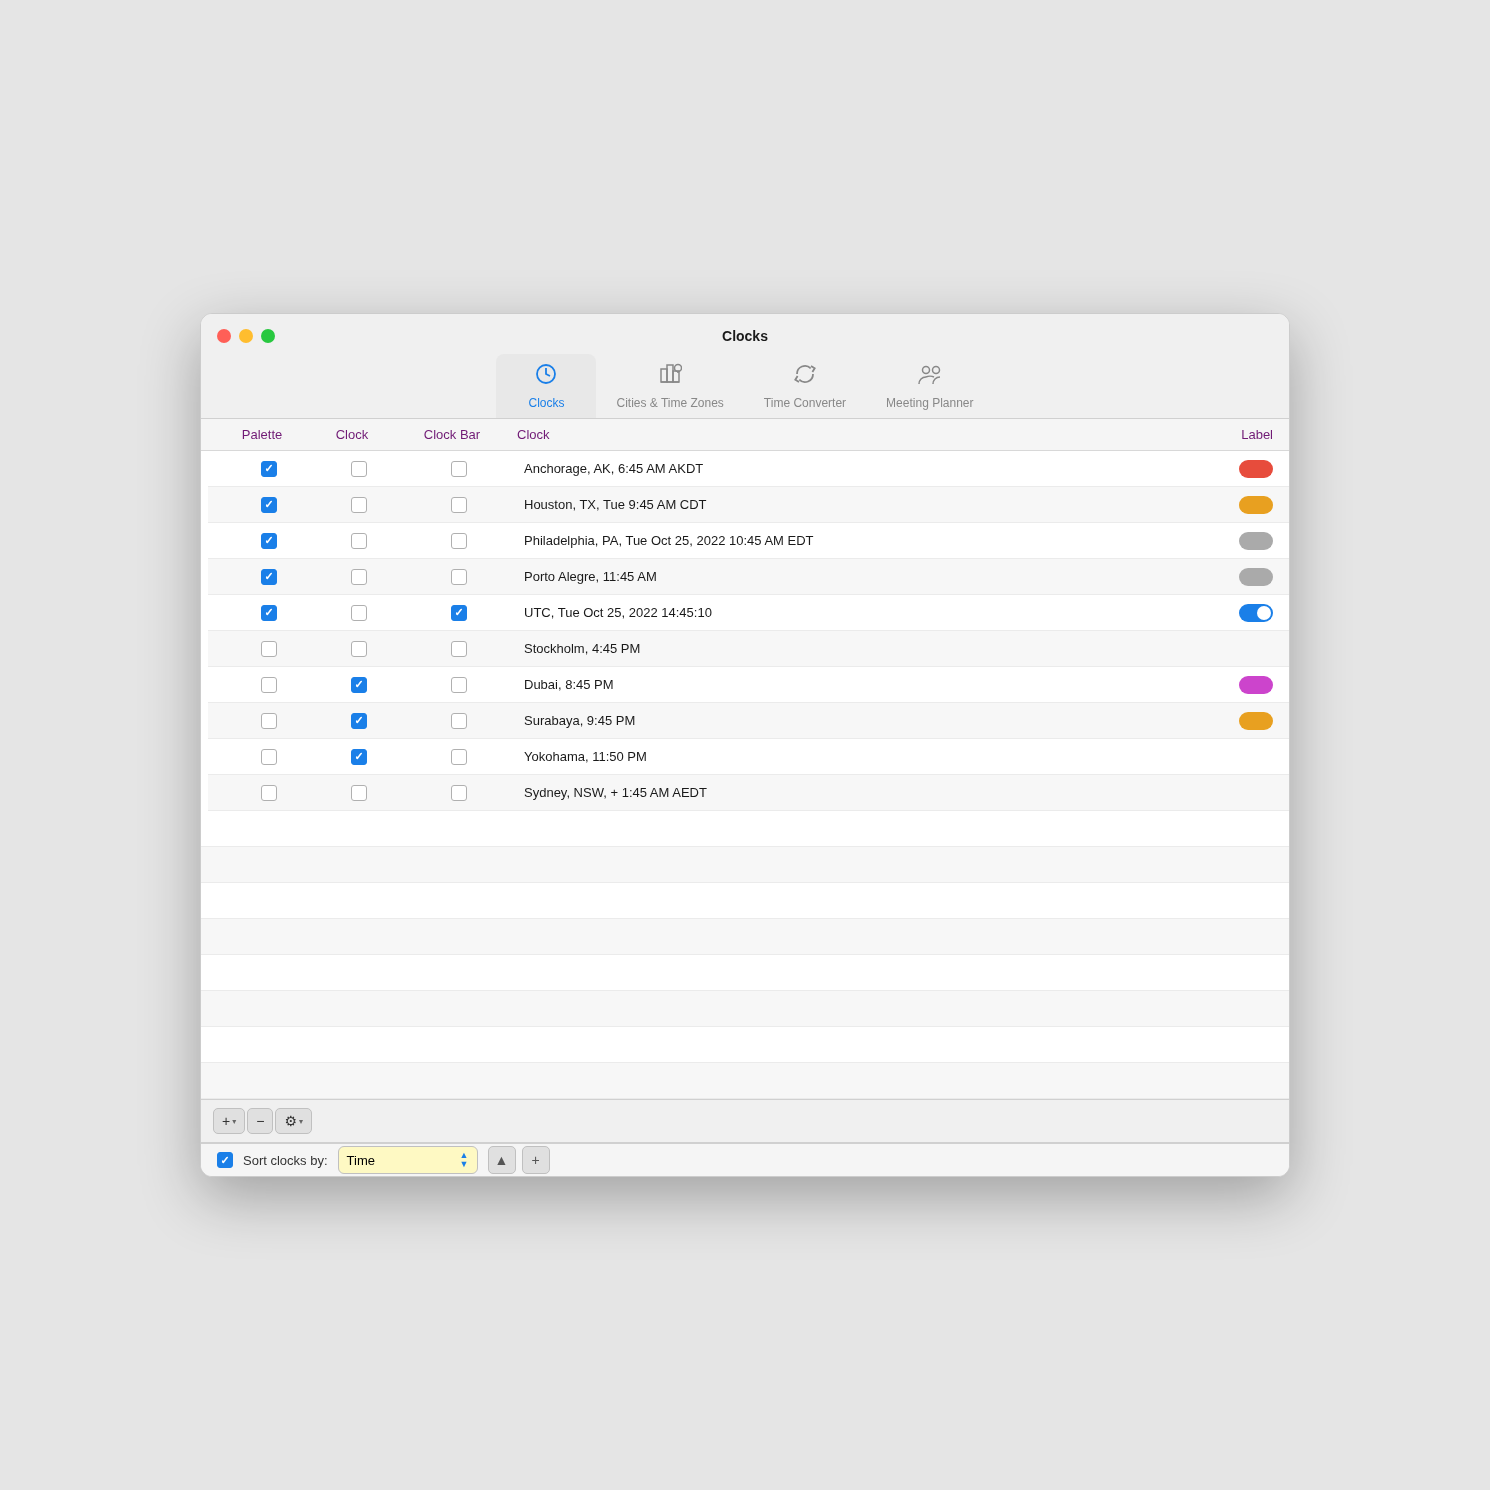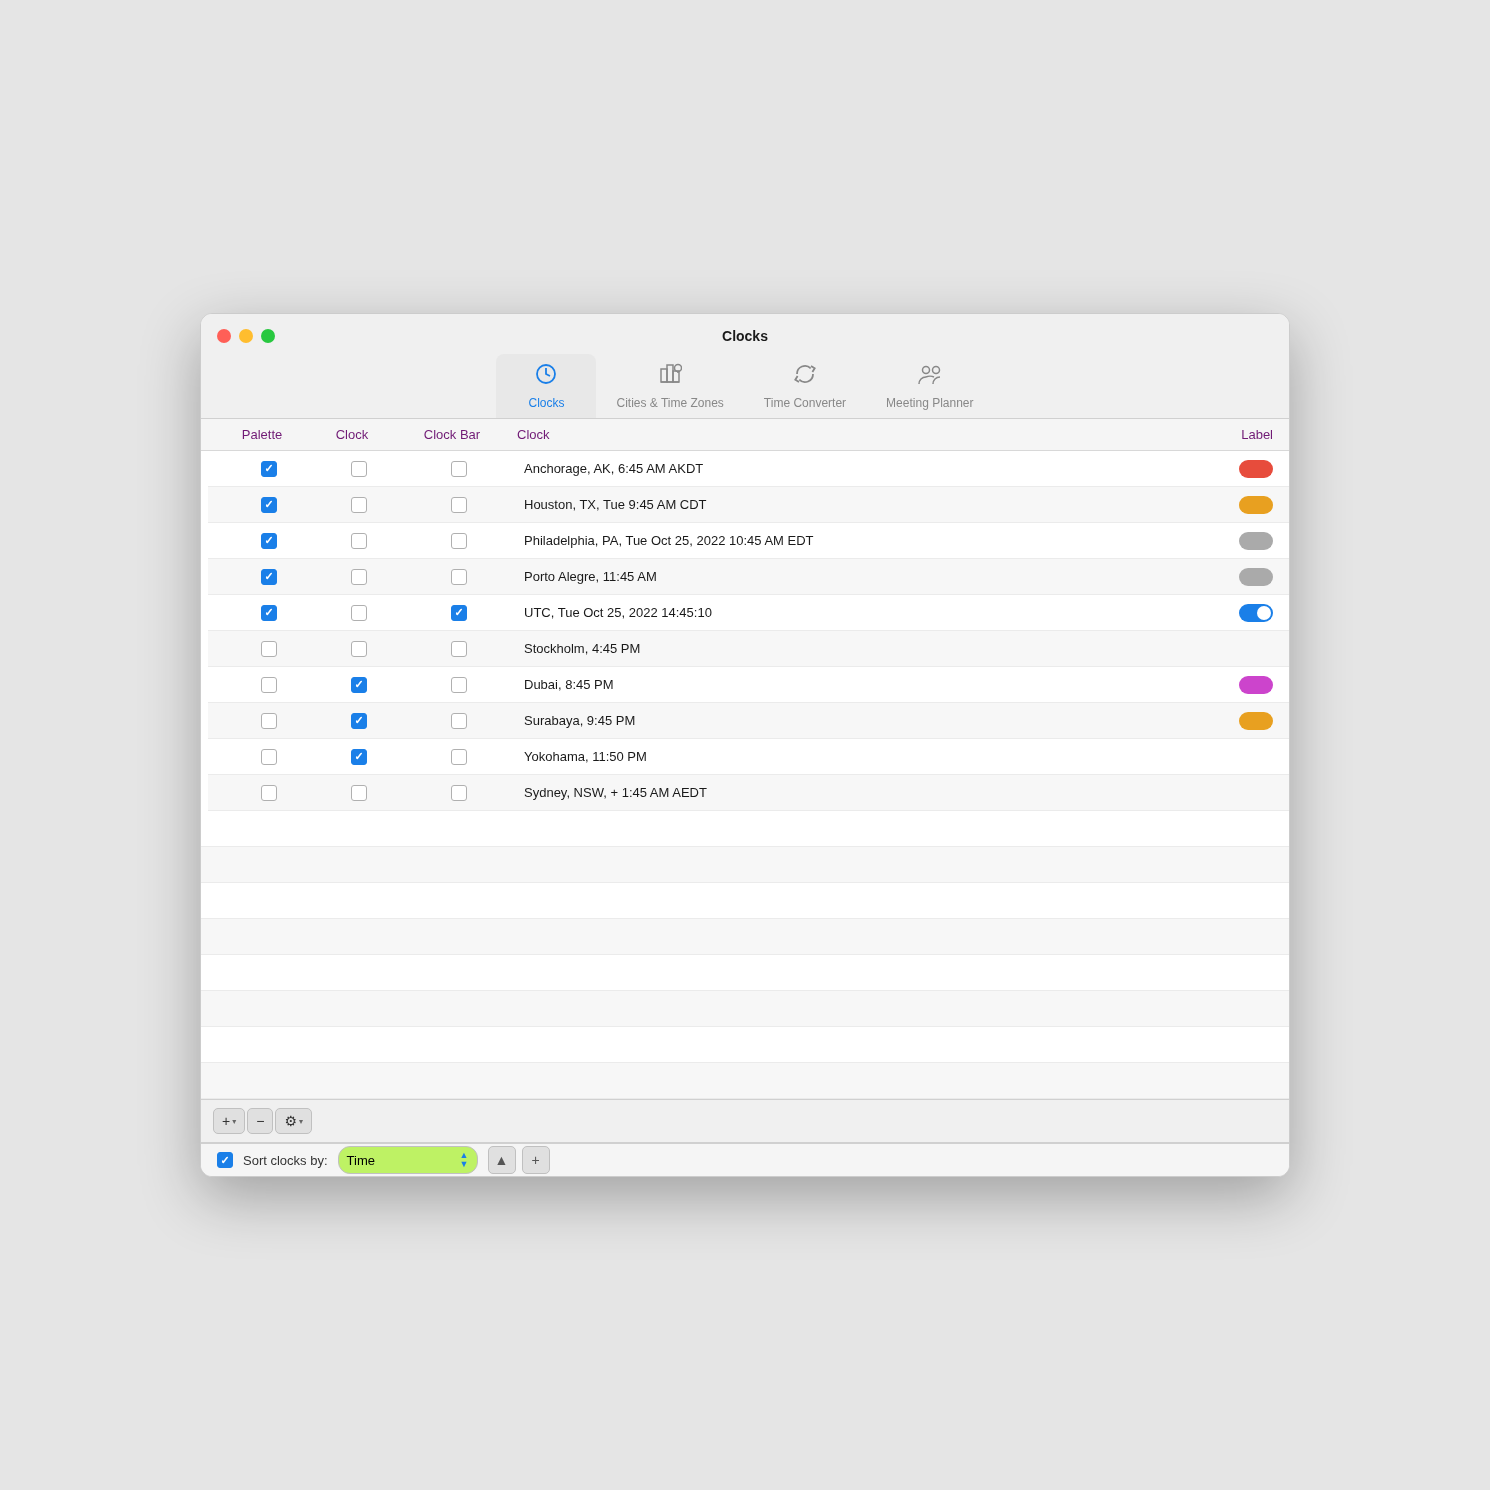--- a/index.html
+++ b/index.html
@@ -233,23 +233,23 @@
       align-items: center;
       gap: 6px;
     }
     .sort-label {
       font-size: 13px;
       color: #333;
     }
     .sort-select {
       display: flex;
       align-items: center;
-      background: #bef264;
+      background: #fef9c3;
       border: 1px solid #c0c0c0;
-      border-radius: 12px;
+      border-radius: 6px;
       padding: 4px 8px;
       font-size: 13px;
       gap: 8px;
       cursor: pointer;
       min-width: 140px;
       justify-content: space-between;
     }
     .sort-arrows {
       display: flex;
       flex-direction: column;

